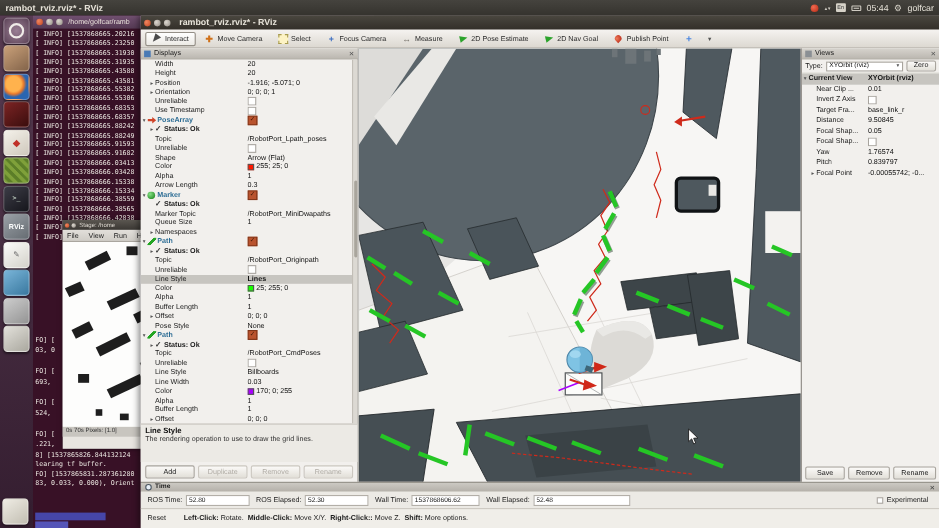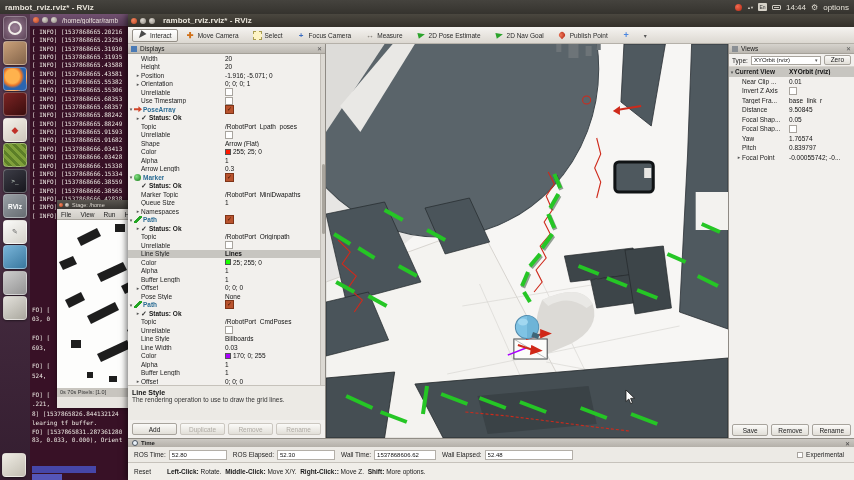--- a/index.html
+++ b/index.html
@@ -1167,23 +1167,23 @@
     </div>
   </div>
 
   <div class="topbar">
     <span class="ttl">rambot_rviz.rviz* - RViz</span>
     <span class="tray">
       <span class="rec-dot"></span>
       <span class="net-ic">▲▼</span>
       <span class="kb-ic">En</span>
       <span class="bat-ic"></span>
-      <span>14:44</span>
+      <span>05:44</span>
       <span class="gear-ic">⚙</span>
-      <span>options</span>
+      <span>golfcar</span>
     </span>
   </div>
 
   <div class="launcher">
     <span>
       
     
         <div class="tile dash-home-icon">
           <span></span>
         </div>

